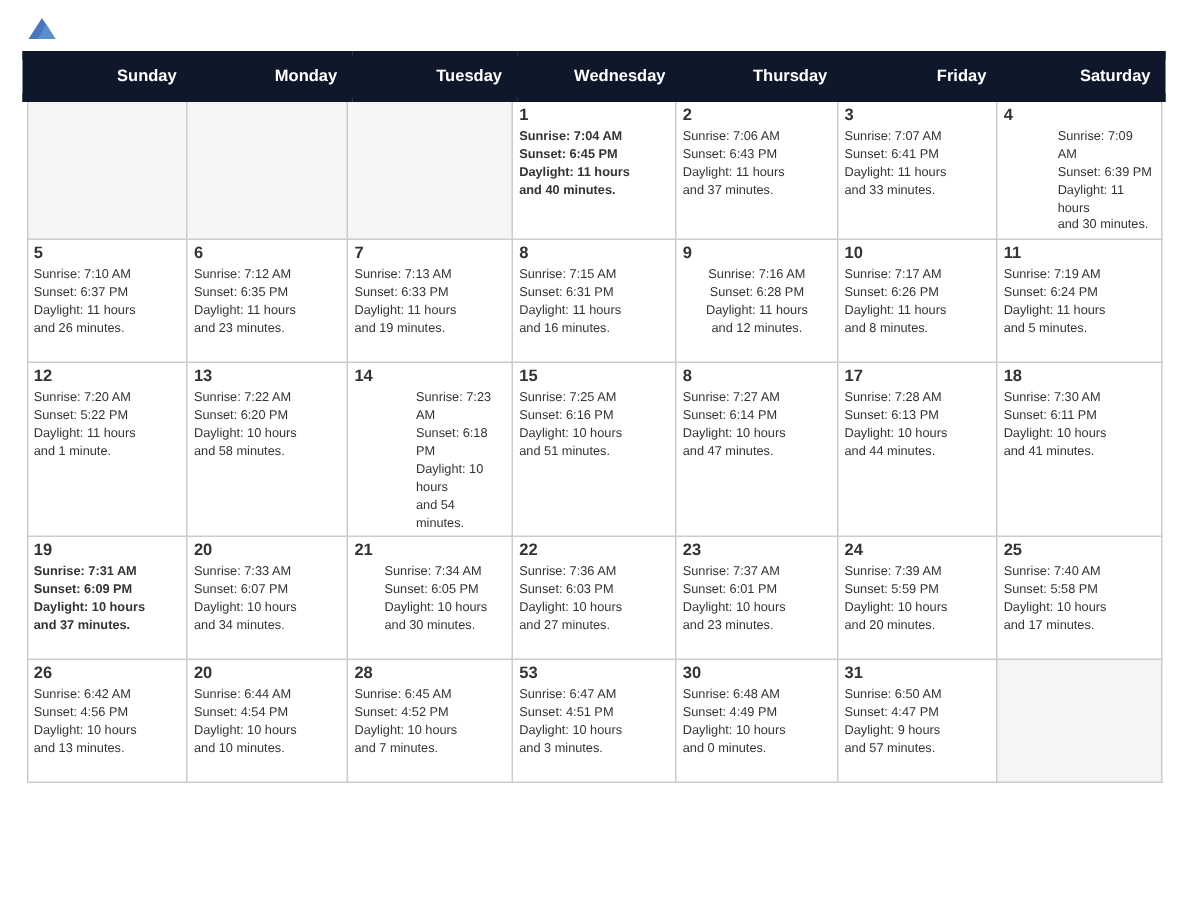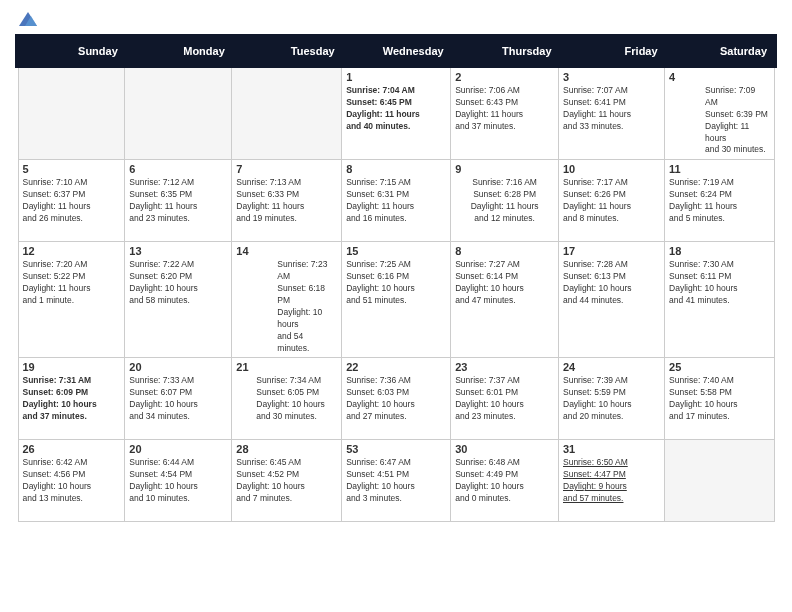--- a/index.html
+++ b/index.html
@@ -348,21 +348,21 @@
           </td>
           <td>
             <span class="day-number">30</span>
             <div class="day-info" style="white-space: pre-line;">Sunrise: 6:48 AM
 Sunset: 4:49 PM
 Daylight: 10 hours
 and 0 minutes.</div>
           </td>
           <td>
             <span class="day-number">31</span>
-            <div class="day-info" style="white-space: pre-line; text-decoration: underline;">Sunrise: 6:50 AM
+            <div class="day-info" style="white-space: pre-line;">Sunrise: 6:50 AM
 Sunset: 4:47 PM
 Daylight: 9 hours
 and 57 minutes.</div>
           </td>
           <td class="empty"></td>
         </tr>
       </tbody>
   </table>
 </div>
 

